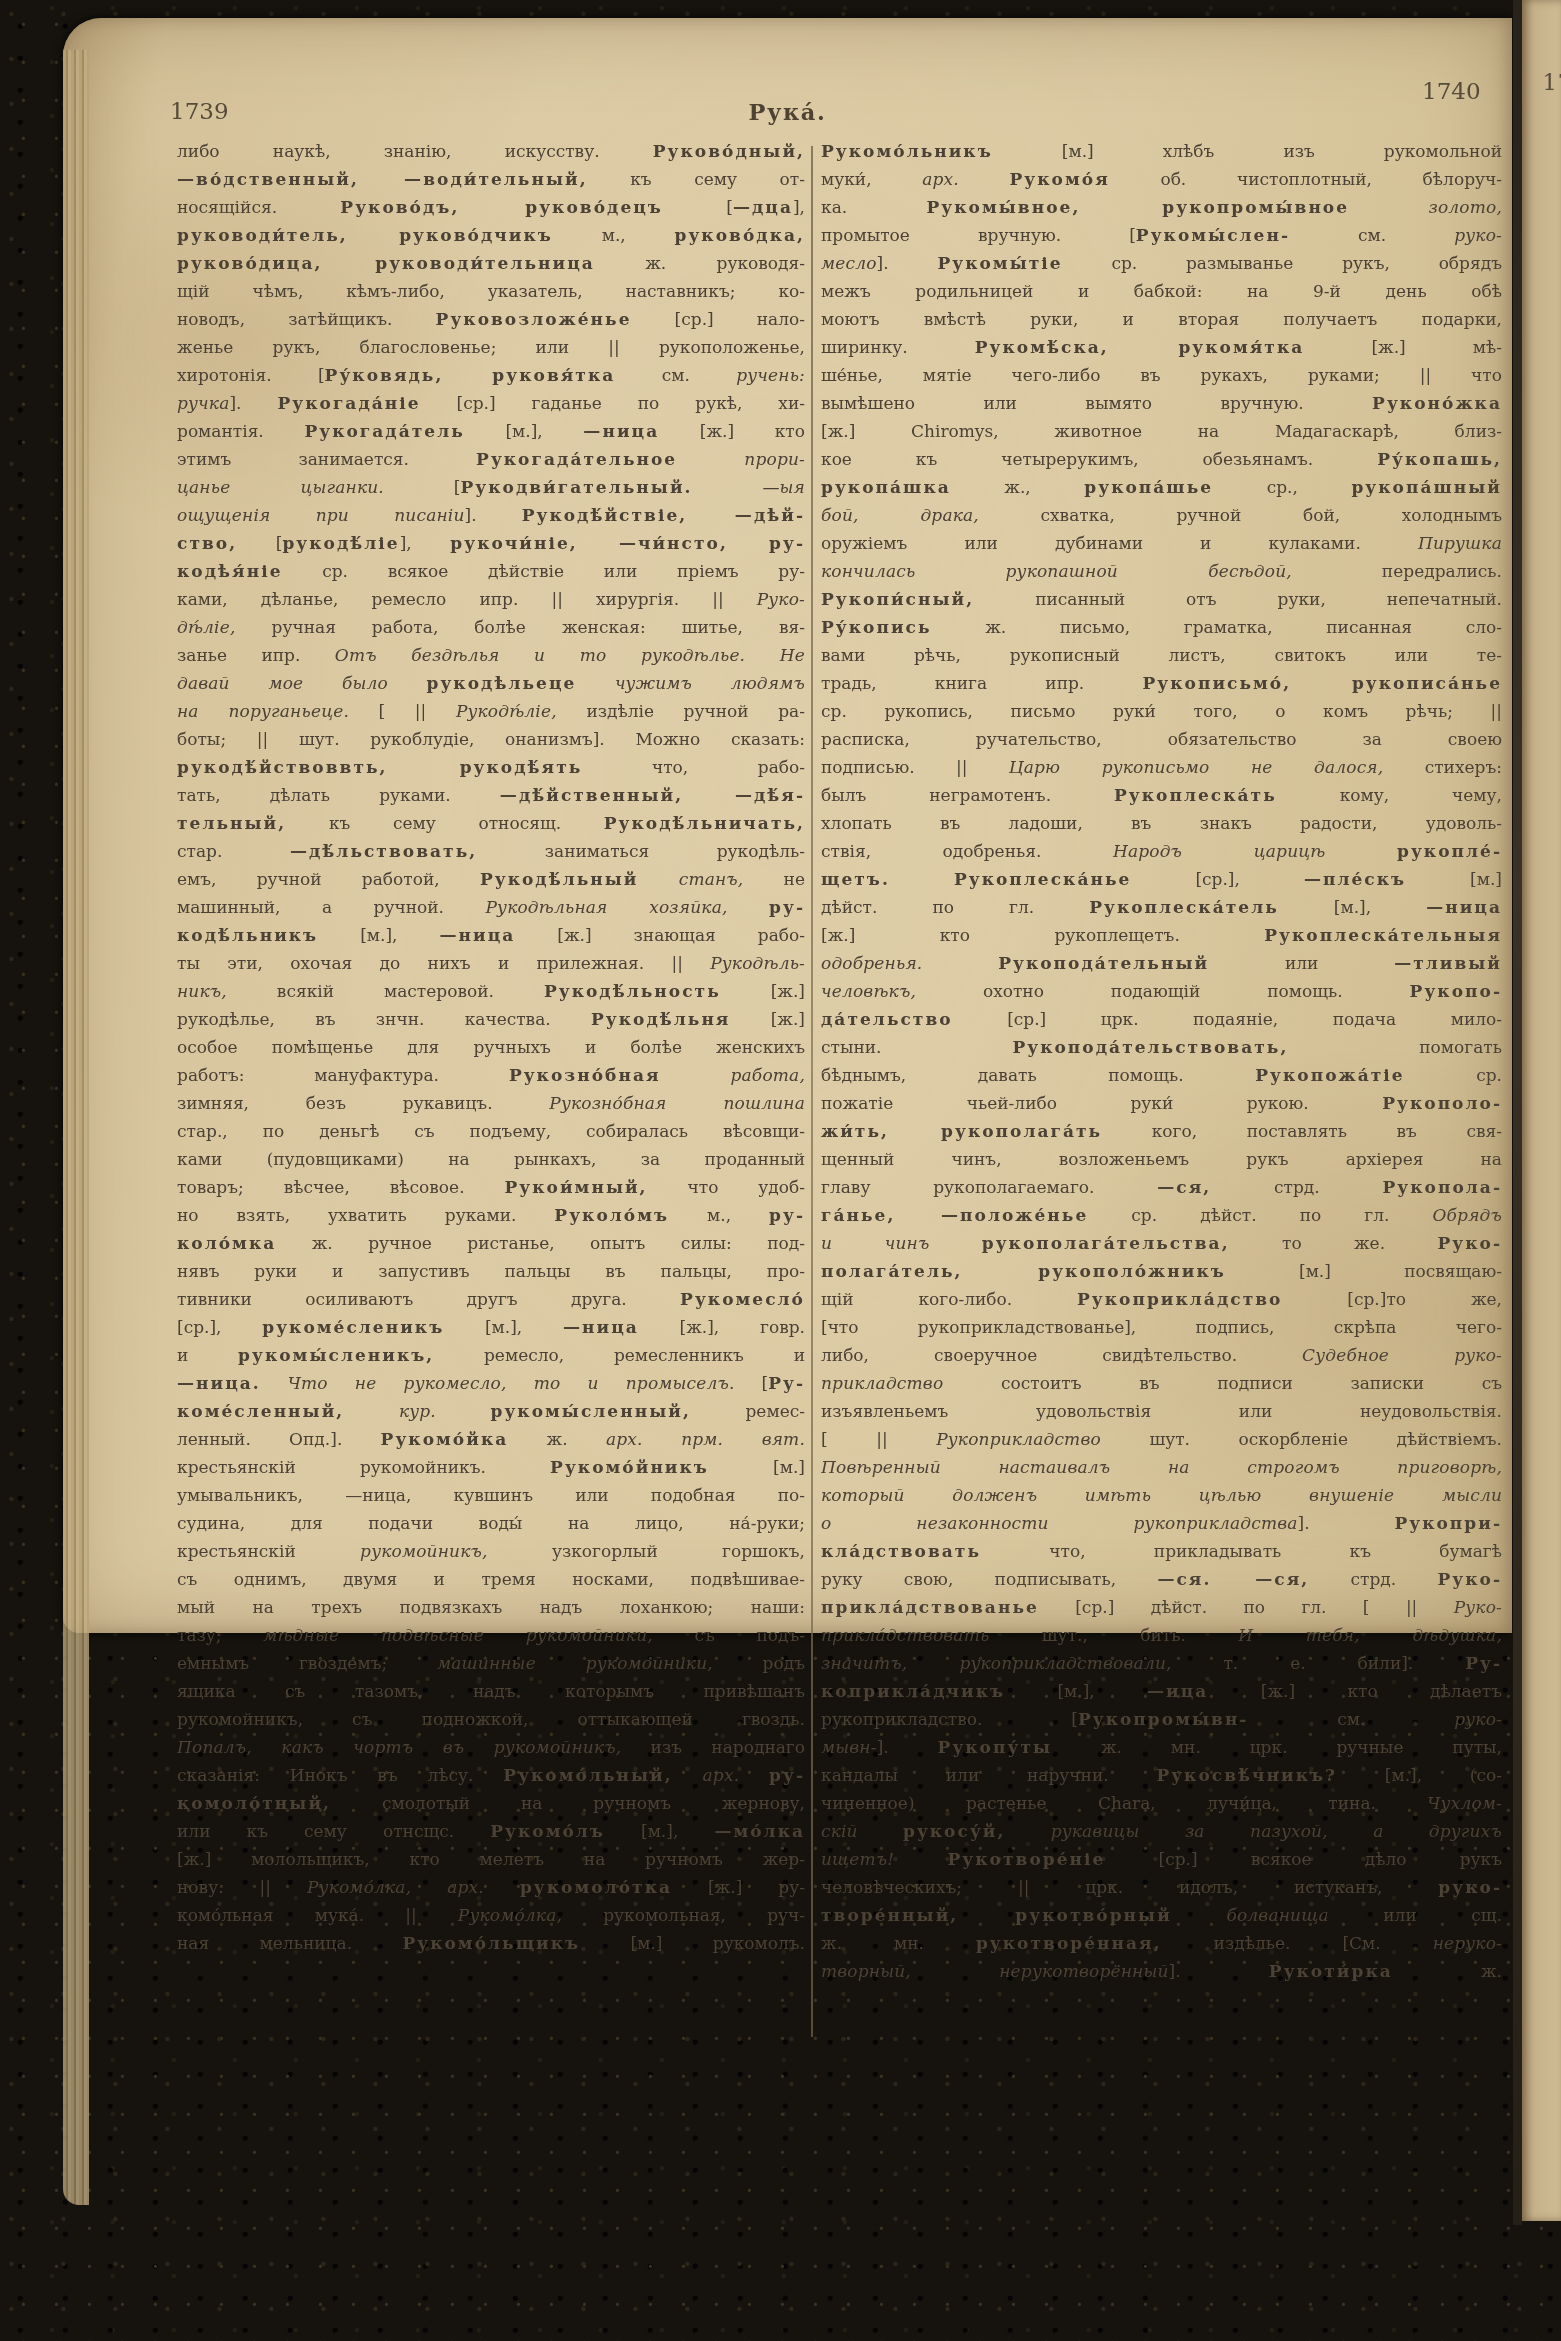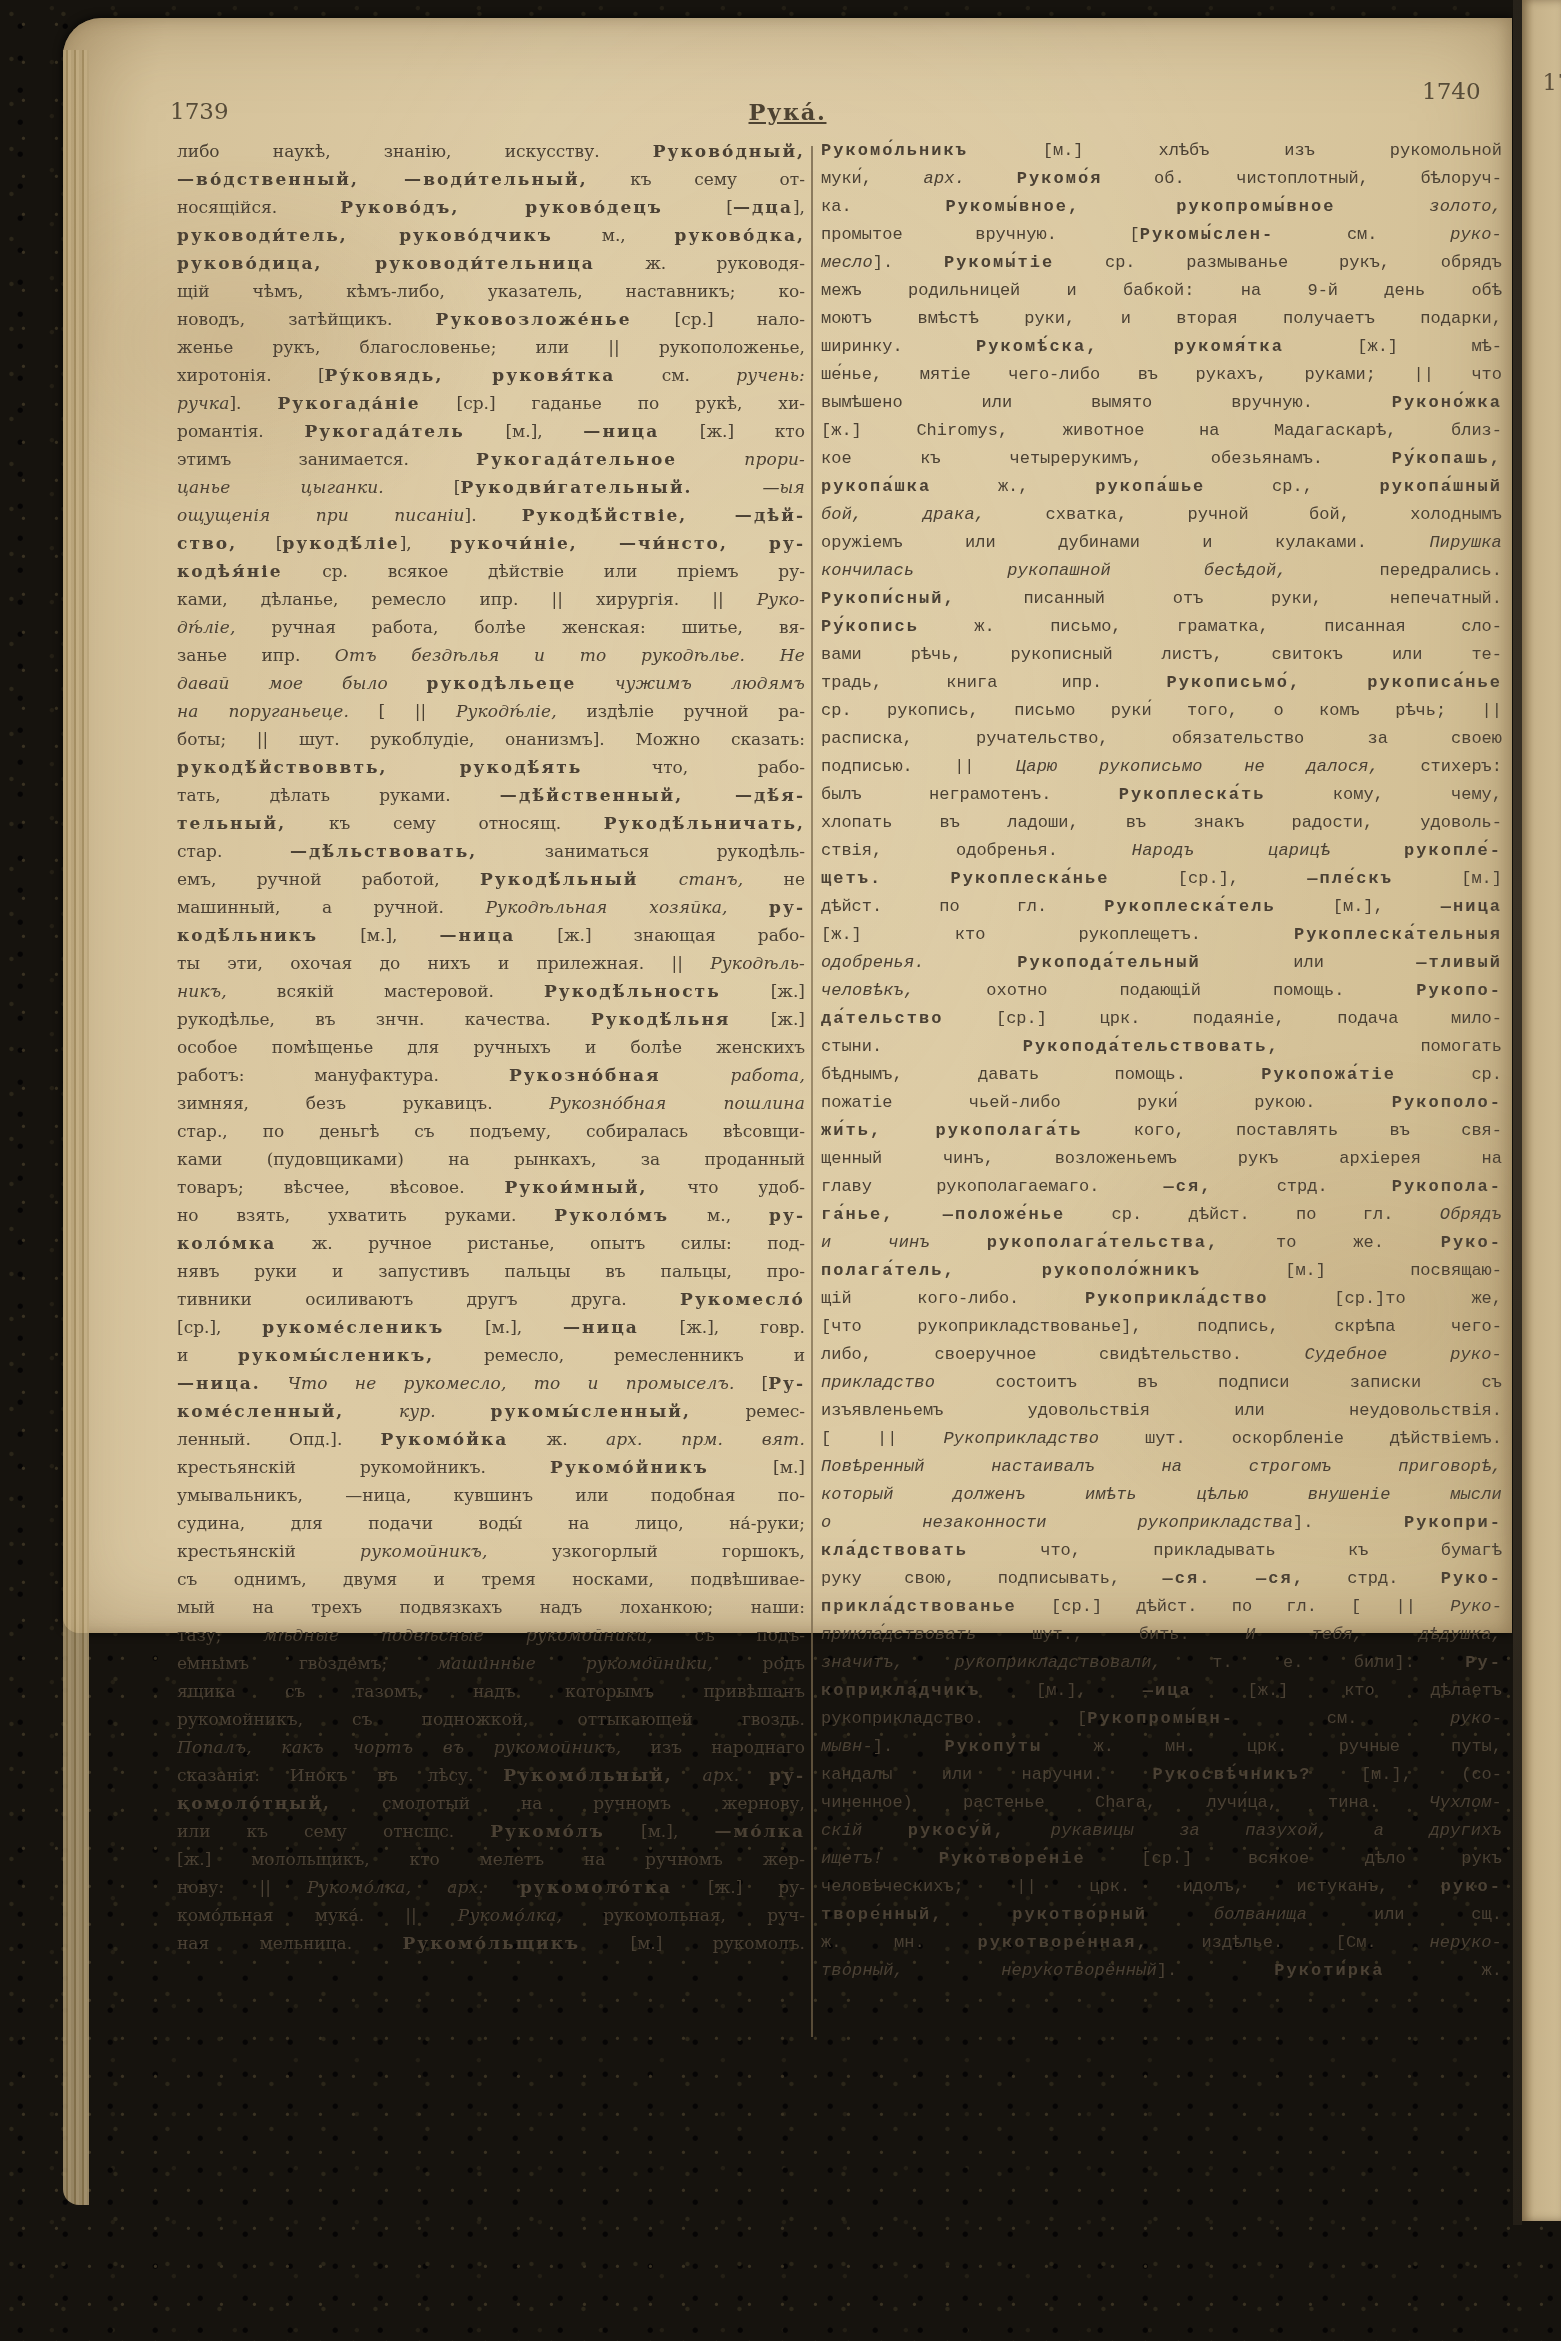--- a/index.html
+++ b/index.html
@@ -43,29 +43,29 @@
   }
   .sliver .frag{
     position:absolute;left:20.4px;top:69px;font-size:22.5px;color:#5a4e3a;letter-spacing:1.1px;
   }
   
   .pagenum{position:absolute;font-size:23px;color:#564b38;}
   .pn-left{left:107px;top:80px;}
   .pn-right{left:1359px;top:60px;}
   .ptitle{
     position:absolute;left:0;right:0;top:81px;text-align:center;
-    font-size:22.5px;font-weight:bold;color:#4e4332;letter-spacing:1.6px;text-decoration:underline;
+    font-size:22.5px;font-weight:bold;color:#4e4332;letter-spacing:1.6px;
   }
   
   .col{
     position:absolute;top:119px;color:#4b4134;
     font-size:17px;line-height:28px;
   }
   .col-left{left:114px;width:628px;}
-  .col-right{left:758px;width:681px;font-family:Liberation Mono, monospace;}
+  .col-right{left:758px;width:681px;}
   .divider{
     position:absolute;left:748px;top:128px;width:1.6px;height:1891px;
     background:linear-gradient(180deg,#6e5e45,#857455 50%,#6e5e45);opacity:.75;
   }
   .ln{
     height:28px;overflow:hidden;white-space:normal;
     text-align:justify;text-align-last:justify;word-spacing:1.1px;
   }
   .hw{font-weight:bold;letter-spacing:.12em;}  
   .ex{font-style:italic;letter-spacing:.01em;} 

